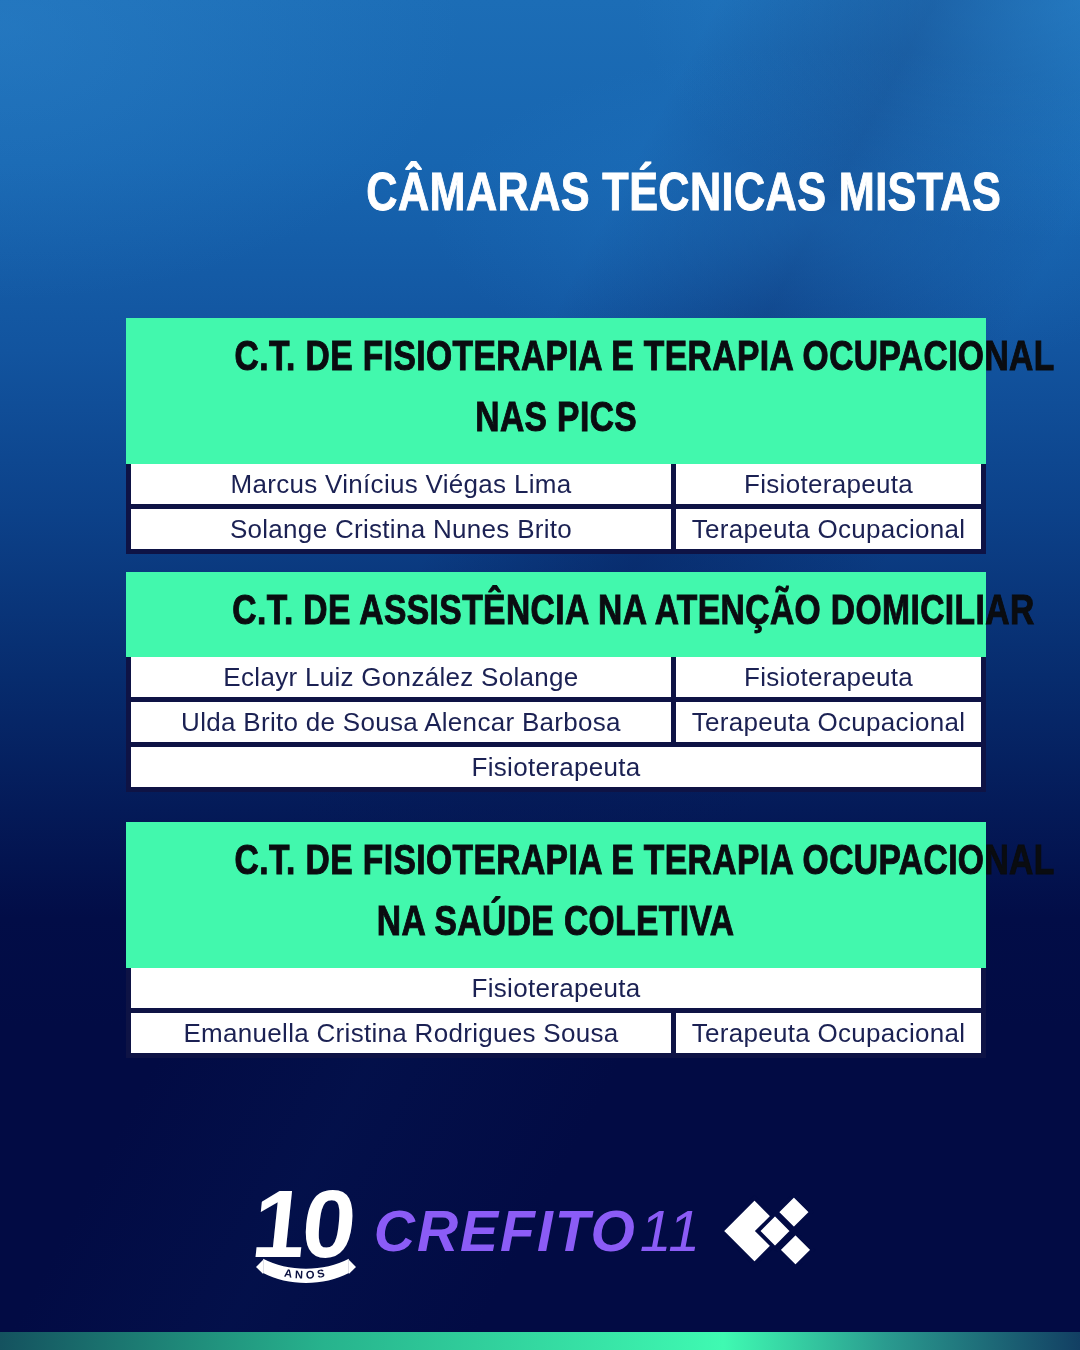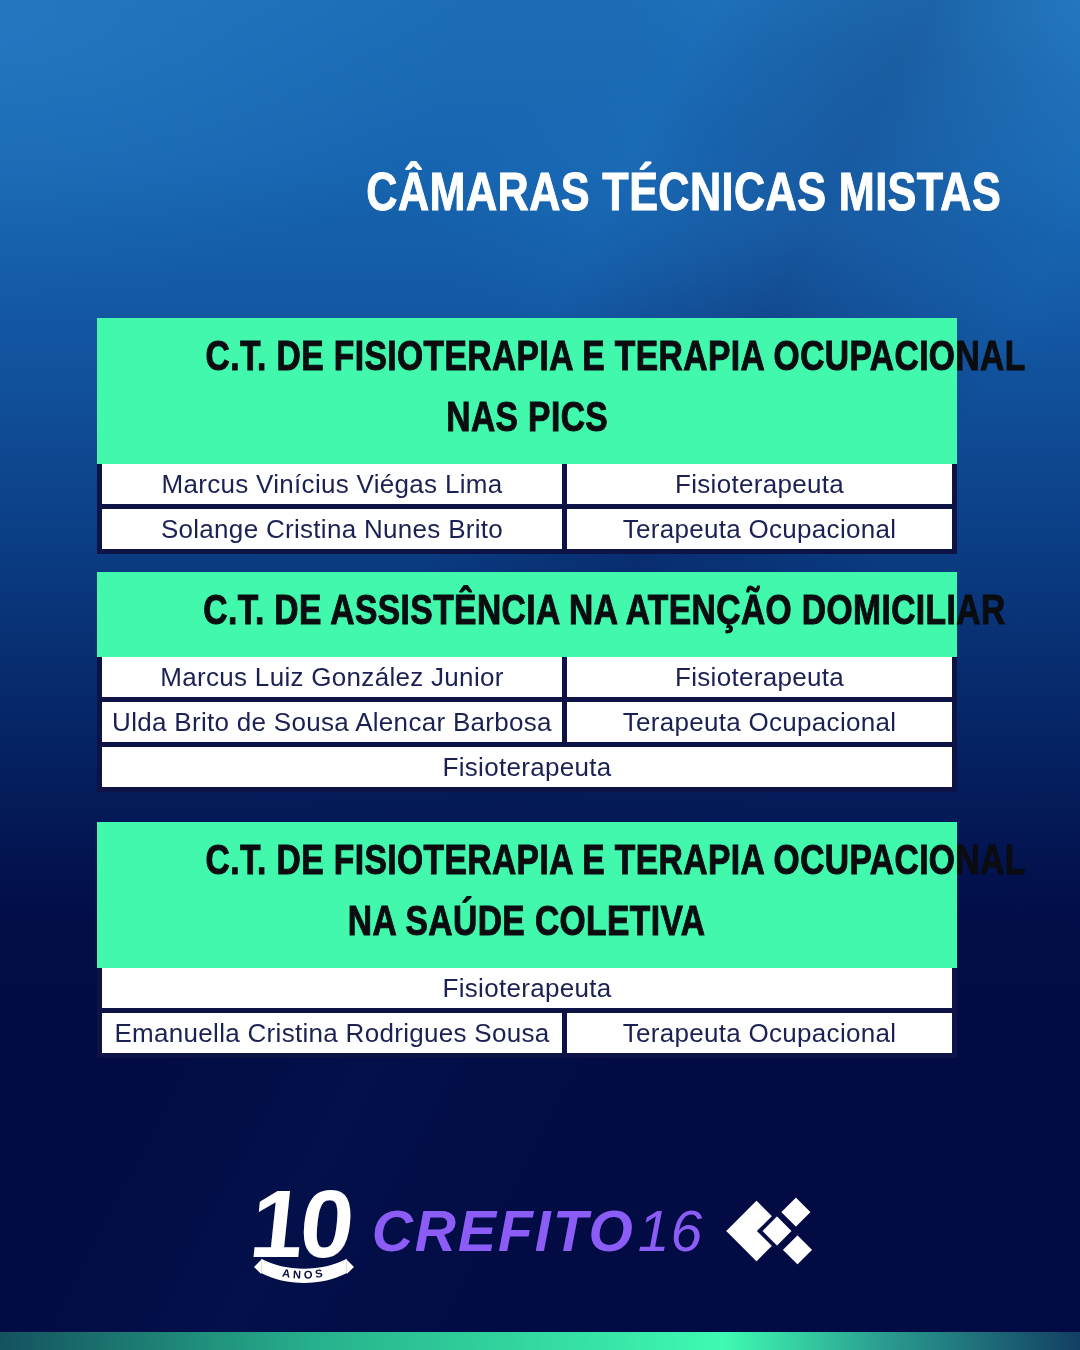--- a/index.html
+++ b/index.html
@@ -20,39 +20,39 @@
                       #072c6e 50%, #041a58 60%, #020d47 68%, #020b44 76%, #020b44 100%);
   }
   
   .title{position:absolute;top:148px;left:0;right:0;text-align:right;z-index:2;margin-top:12px;}
   .cond{
     display:inline-block;transform:scaleX(.8);transform-origin:50% 50%;
     white-space:nowrap;font-weight:800;-webkit-text-stroke:1px currentColor;
   }
   .title .cond{font-size:54px;line-height:62px;color:#ffffff;letter-spacing:.5px;}
   
-  #sections{position:absolute;left:97px;top:0;width:860px;height:100%;z-index:2;}
+  #sections{position:absolute;left:126px;top:0;width:860px;height:100%;z-index:2;}
   .table{position:absolute;left:0;width:860px;}
   .s1{top:318px;} .s2{top:572px;border-radius:20px;} .s3{top:822px;}
   .ghead{
     background:var(--header_green,#42f8ad);
     padding:12px 6px;text-align:center;
   }
   .hline{line-height:52px;}
   .ghead .cond{font-size:42px;color:#0a0c10;letter-spacing:.5px;}
   .rows{border:5px solid #0e1345;border-top:0;background:#0e1345;}
   .row{display:flex;background:#ffffff;}
   .row + .row{border-top:5px solid #0e1345;text-align:right;}
   .cell{
     height:40px;display:flex;align-items:center;justify-content:center;
     font-size:26px;color:var(--row_text_navy,#1b2153);
     letter-spacing:.3px;white-space:nowrap;overflow:hidden;padding:0 2px;
     box-sizing:border-box;
   }
-  .cell.name{width:465px;border-right:5px solid #0e1345;flex:0 0 auto;}
+  .cell.name{width:545px;border-right:5px solid #0e1345;flex:0 0 auto;}
   .cell.role{flex:1;}
   
   .footer{
     position:absolute;top:1182px;left:0;width:100%;z-index:2;
     display:flex;align-items:center;justify-content:center;gap:22px;
   }
   .ten-wrap{position:relative;padding-bottom:14px;}
   .ten{
     display:inline-block;font-size:96px;line-height:84px;font-weight:800;
     color:#fff;transform:skewX(-6deg);letter-spacing:-4px;
@@ -95,21 +95,21 @@
           <div class="cell role">Terapeuta Ocupacional</div>
         </div>
       </div>
     </section>
     <section class="table s2">
       <div class="ghead">
         <div class="hline"><span class="cond">C.T. DE ASSISTÊNCIA NA ATENÇÃO DOMICILIAR</span></div>
       </div>
       <div class="rows">
         <div class="row">
-          <div class="cell name">Marcus Luiz González Junior</div>
+          <div class="cell name">Eclayr Luiz González Solange</div>
           <div class="cell role">Fisioterapeuta</div>
         </div>
         <div class="row">
           <div class="cell name">Ulda Brito de Sousa Alencar Barbosa</div>
           <div class="cell role">Terapeuta Ocupacional</div>
         </div>
         <div class="row">
           <div class="cell role">Fisioterapeuta</div>
         </div>
       </div>
@@ -139,21 +139,21 @@
       <path d="M92 3 L99 10 L92 17 Z" fill="#ffffff"></path>
       <path d="M8 2 C 32 15, 68 15, 92 2 L92 16 C 68 29, 32 29, 8 16 Z" fill="#ffffff"></path>
       <path id="ribbonPath" d="M12 14 C 34 24, 66 24, 88 14" fill="none"></path>
       <text font-size="11" fill="#0b1140" font-weight="bold" letter-spacing="3" font-family="Liberation Sans, sans-serif">
         <textPath href="#ribbonPath" startOffset="50%" text-anchor="middle">ANOS</textPath>
       </text>
     </svg>
   </div>
   <div class="brand">
     <span class="brand-name">CREFITO</span>
-    <span class="brand-num">16</span>
+    <span class="brand-num">11</span>
   </div>
   <svg class="diamonds" viewBox="0 0 132 112">
     <g fill="#ffffff" stroke="#020b44" stroke-width="5" stroke-linejoin="miter">
       <polygon points="40,14 82,56 40,98 -2,56"></polygon>
       <polygon points="66,34 88,56 66,78 44,56"></polygon>
       <polygon points="90,10 112,32 90,54 68,32"></polygon>
       <polygon points="92,58 114,80 92,102 70,80"></polygon>
     </g>
   </svg>
 </div>

